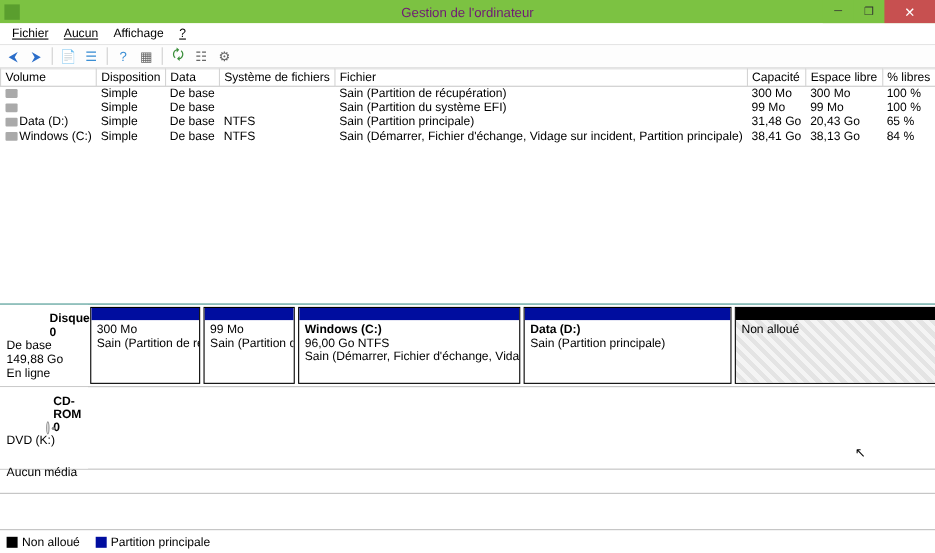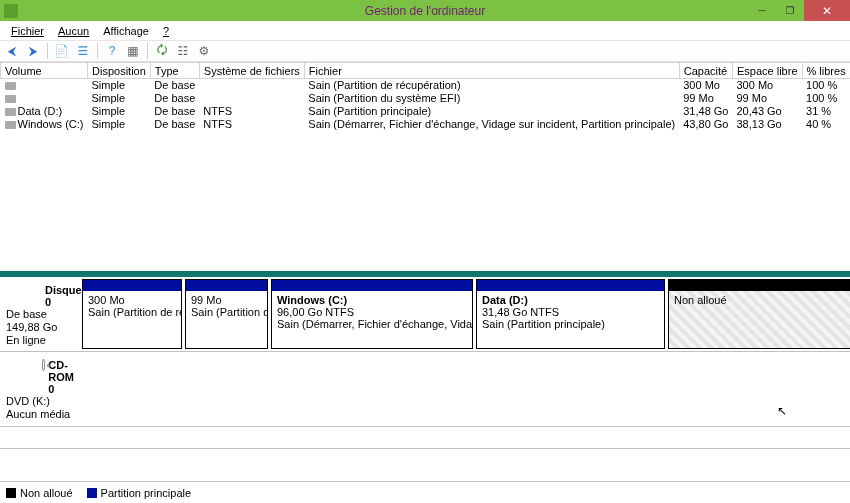--- a/index.html
+++ b/index.html
@@ -11,29 +11,29 @@
   .tb-btn { width: 28px; height: 21px; display: flex; align-items: center; justify-content: center; font-size: 10px; color: #333; cursor: pointer; }
   .tb-btn.close { background: #c75050; color: #fff; width: 46px; font-size: 12px; }
   .tb-btn.minmax { background: #7cc242; }
   .menubar { height: 19px; background: #fff; display: flex; align-items: center; padding: 0 4px; gap: 0; border-bottom: 0; }
   .menu-item { padding: 2px 7px; cursor: pointer; color: #000; }
   .menu-item span.u { text-decoration: underline; }
   .toolbar { height: 22px; background: #fdfdfd; border-top: 1px solid #e5e5e5; border-bottom: 1px solid #e0e0e0; display: flex; align-items: center; padding: 0 3px; gap: 3px; }
   .tb-icon-btn { width: 18px; height: 18px; display: flex; align-items: center; justify-content: center; cursor: pointer; font-size: 12px; }
   .tb-sep { width: 1px; height: 16px; background: #d0d0d0; margin: 0 2px; }
   .content { display: flex; flex-direction: column; height: calc(503px - 21px - 19px - 22px); }
-  .table-area { flex: 0 0 215px; overflow: hidden; background: #fff; border-bottom: 6px solid #0f766e; }
+  .table-area { flex: 0 0 215px; overflow: hidden; background: #fff; border-bottom: 1px solid #0f766e; }
   .table { width: 100%; border-collapse: collapse; }
   .table th { text-align: left; font-weight: normal; padding: 1px 4px; border: 1px solid #d4d4d4; background: #fff; height: 16px; font-size: 11px; white-space: nowrap; overflow: hidden; }
   .table td { padding: 0 4px; height: 13px; font-size: 11px; white-space: nowrap; overflow: hidden; vertical-align: middle; }
   .vol-icon { width: 11px; height: 8px; display: inline-block; background: #aaa; border-radius: 1px; vertical-align: middle; margin-right: 2px; }
   .disk-area { flex: 1 1 auto; overflow: hidden; background: #fff; display: flex; flex-direction: column; }
   .disk-row { display: flex; border-bottom: 1px solid #c0c0c0; }
   .disk-label { width: 80px; padding: 7px 6px 6px 6px; background: #fff; }
-  .disk-label .dname { font-weight: bold; display: flex; align-items: flex-start; gap: 3px; padding-left: 36px; }
+  .disk-label .dname { font-weight: bold; display: flex; align-items: flex-end; gap: 3px; padding-left: 36px; }
   .disk-label .dinfo { font-size: 11px; line-height: 13px; }
   .disk-icon { width: 12px; height: 12px; background: #888; display: inline-block; border-radius: 2px; }
   .cd-icon { width: 12px; height: 12px; border: 1px solid #888; border-radius: 50%; display: inline-block; position: relative; }
   .cd-icon::after { content:""; position:absolute; width:3px; height:3px; background:#888; border-radius:50%; top:3.5px; left:3.5px; }
   .partitions { flex: 1; display: flex; gap: 3px; padding: 2px 2px 2px 2px; }
   .part { border: 1px solid #000; display: flex; flex-direction: column; overflow: hidden; }
   .part-header { height: 11px; }
   .part-body { padding: 3px 5px; font-size: 11px; line-height: 12px; white-space: nowrap; overflow: hidden; }
   .part-body .pname { font-weight: bold; }
   .unalloc { background: repeating-linear-gradient(45deg, #f4f4f4, #f4f4f4 4px, #e4e4e4 4px, #e4e4e4 8px); }
@@ -88,21 +88,21 @@
           <col style="width:88px">
         <col style="width:320px">
           <col style="width:60px">
           <col style="width:67px">
           <col style="width:98px">
       </colgroup>
       <thead>
         <tr>
           <th>Volume</th>
           <th>Disposition</th>
-          <th>Type</th>
+          <th>Data</th>
           <th>Système de fichiers</th>
           <th>Fichier</th>
           <th>Capacité</th>
           <th>Espace libre</th>
           <th>% libres</th>
 
         </tr>
       </thead>
       <tbody id="vol-tbody">
           <tr>
@@ -126,31 +126,31 @@
             <td>100 %</td>
           </tr>
           <tr>
             <td><span class="vol-icon"></span>Data (D:)</td>
             <td>Simple</td>
             <td>De base</td>
             <td>NTFS</td>
             <td>Sain (Partition principale)</td>
             <td>31,48 Go</td>
             <td>20,43 Go</td>
-            <td>31 %</td>
+            <td>65 %</td>
           </tr>
           <tr>
             <td><span class="vol-icon"></span>Windows (C:)</td>
             <td>Simple</td>
             <td>De base</td>
             <td>NTFS</td>
             <td>Sain (Démarrer, Fichier d'échange, Vidage sur incident, Partition principale)</td>
-            <td>43,80 Go</td>
+            <td>38,41 Go</td>
             <td>38,13 Go</td>
-            <td>40 %</td>
+            <td>84 %</td>
           </tr>
         </tbody>
     </table>
   </div>
 
   <div class="disk-area">
     <div class="disk-row" style="height:75px">
       <div class="disk-label">
         <div class="dname">
             <span class="disk-icon"></span>
@@ -180,41 +180,40 @@
             <div class="part-body" style="flex: 1 1 0%;">
               <div class="pname">Windows  (C:)</div>
               <div>96,00 Go NTFS</div>
               <div>Sain (Démarrer, Fichier d'échange, Vidage sur incid</div>
             </div>
           </div>
           <div class="part" style="width: 189px;">
             <div class="part-header" style="background: rgb(0, 13, 159);"></div>
             <div class="part-body" style="flex: 1 1 0%;">
               <div class="pname">Data  (D:)</div>
-              <div>31,48 Go NTFS</div>
               <div>Sain (Partition principale)</div>
             </div>
           </div>
           <div class="part" style="width: 183px; border-color: rgb(0, 0, 0);">
             <div class="part-header" style="background: rgb(0, 0, 0);"></div>
             <div class="part-body unalloc" style="flex: 1 1 0%; background: repeating-linear-gradient(45deg, rgb(244, 244, 244), rgb(244, 244, 244) 4px, rgb(228, 228, 228) 4px, rgb(228, 228, 228) 8px);">
               <div>Non alloué</div>
             </div>
           </div>
         </div>
     </div>
 
     <div class="disk-row" style="height:75px">
       <div class="disk-label">
         <div class="dname">
             <span class="cd-icon"></span>
             <span>CD-ROM 0</span>
           </div>
         <div class="dinfo">DVD (K:)</div>
-        <div class="dinfo" style="margin-top:0">Aucun média</div>
+        <div class="dinfo" style="margin-top:16px">Aucun média</div>
       </div>
       <div class="partitions"></div>
     </div>
     <div style="flex:1"></div>
   </div>
 
   <div class="spacer"></div>
 
   <div class="legend">
     <div class="legend-item">

